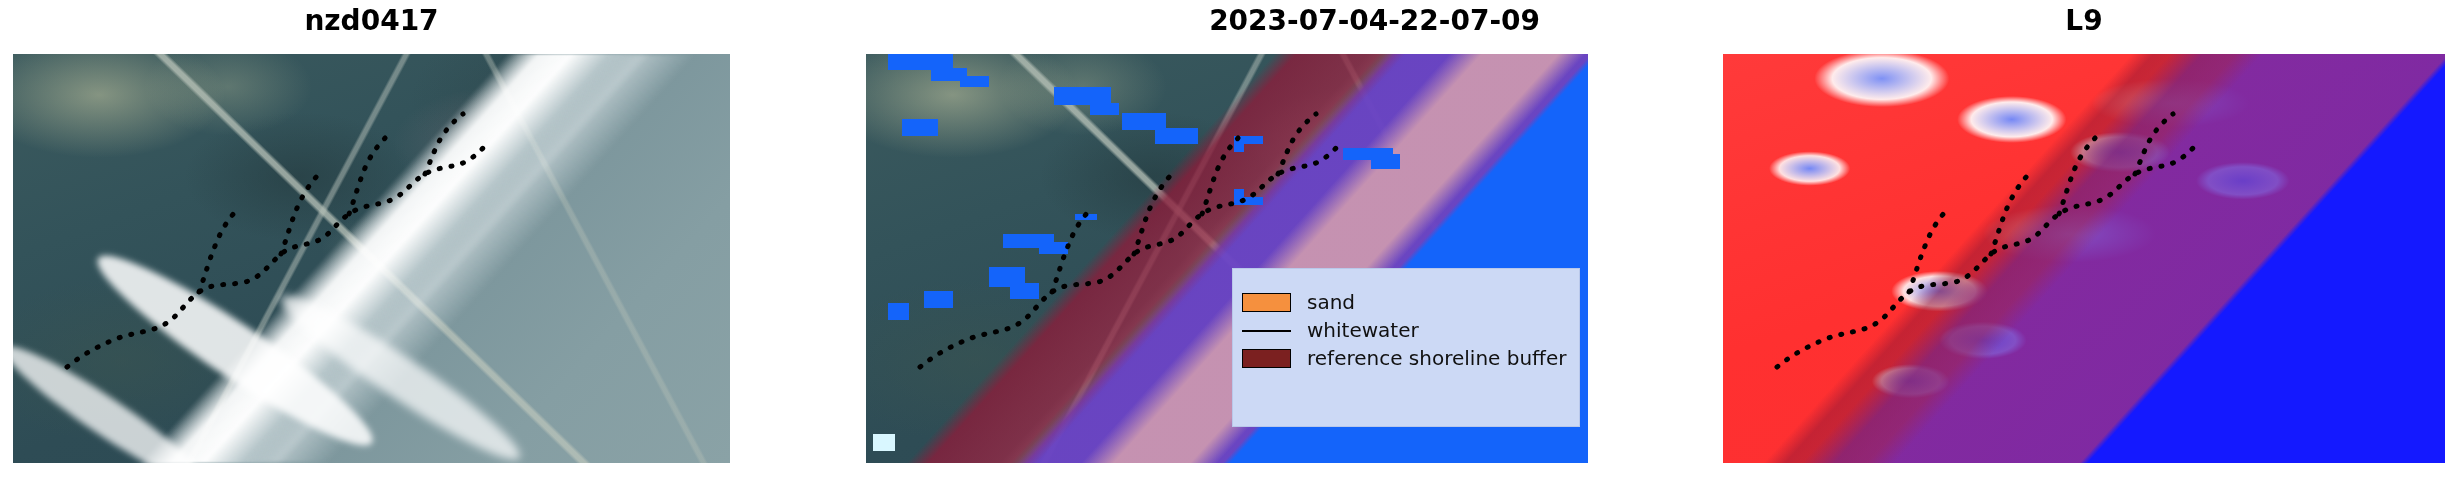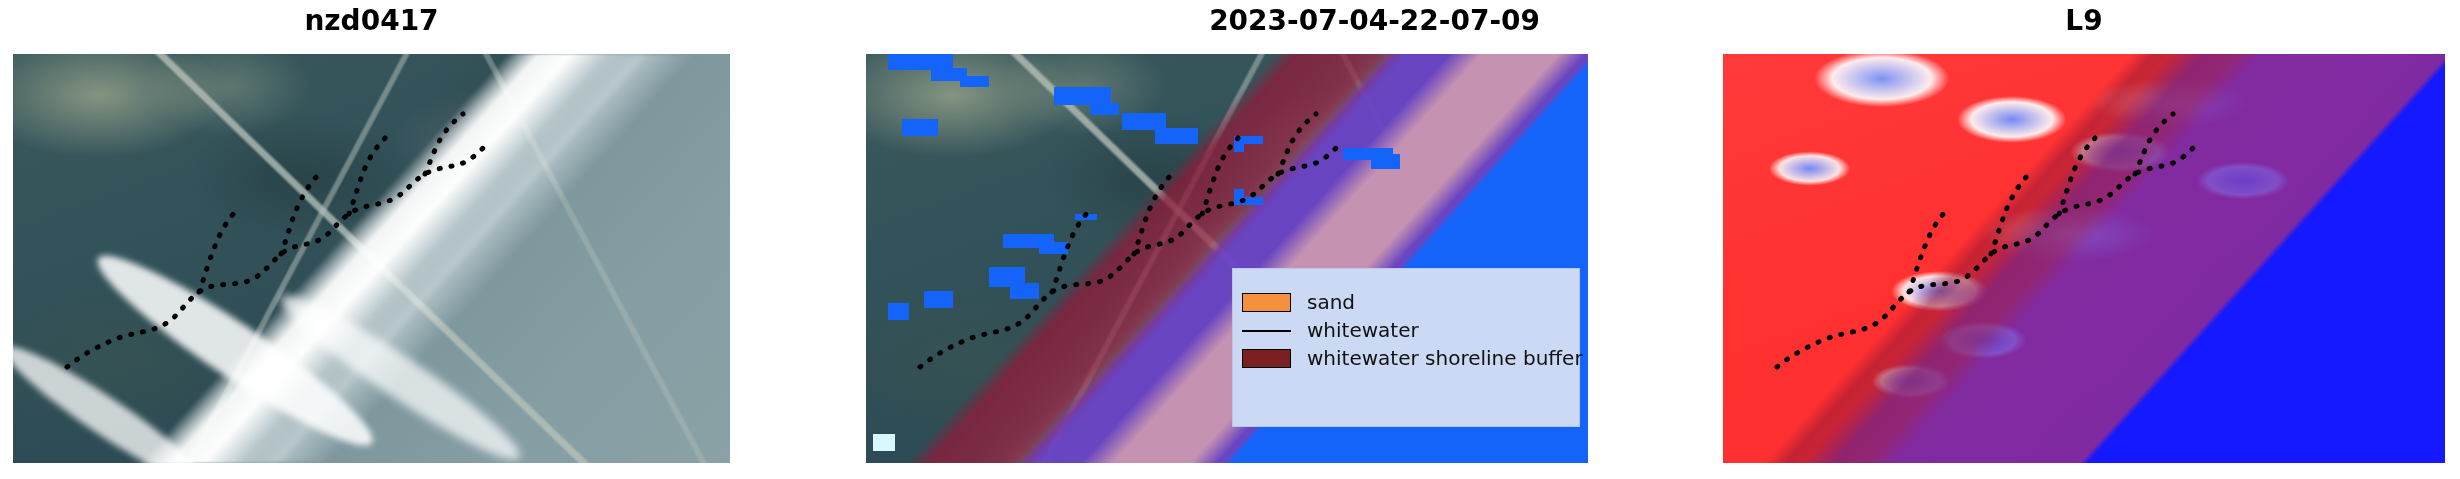--- a/index.html
+++ b/index.html
@@ -220,21 +220,21 @@
       <div class="leg-row">
         <span class="sw" style="background:#f5903e"></span>
         <span class="leg-lab">sand</span>
       </div>
       <div class="leg-row">
         <span class="sw-line"></span>
         <span class="leg-lab">whitewater</span>
       </div>
       <div class="leg-row">
         <span class="sw" style="background:#7b2020"></span>
-        <span class="leg-lab">whitewater shoreline buffer</span>
+        <span class="leg-lab">reference shoreline buffer</span>
       </div>
     </div>
   </div>
 
   <div class="panel-title t3">L9</div>
   <div class="panel p3">
     <div class="layer idx-base"></div>
     <div class="layer idx-purple"></div>
     <div class="layer idx-water"></div>
     <div class="layer idx-buffer"></div>

